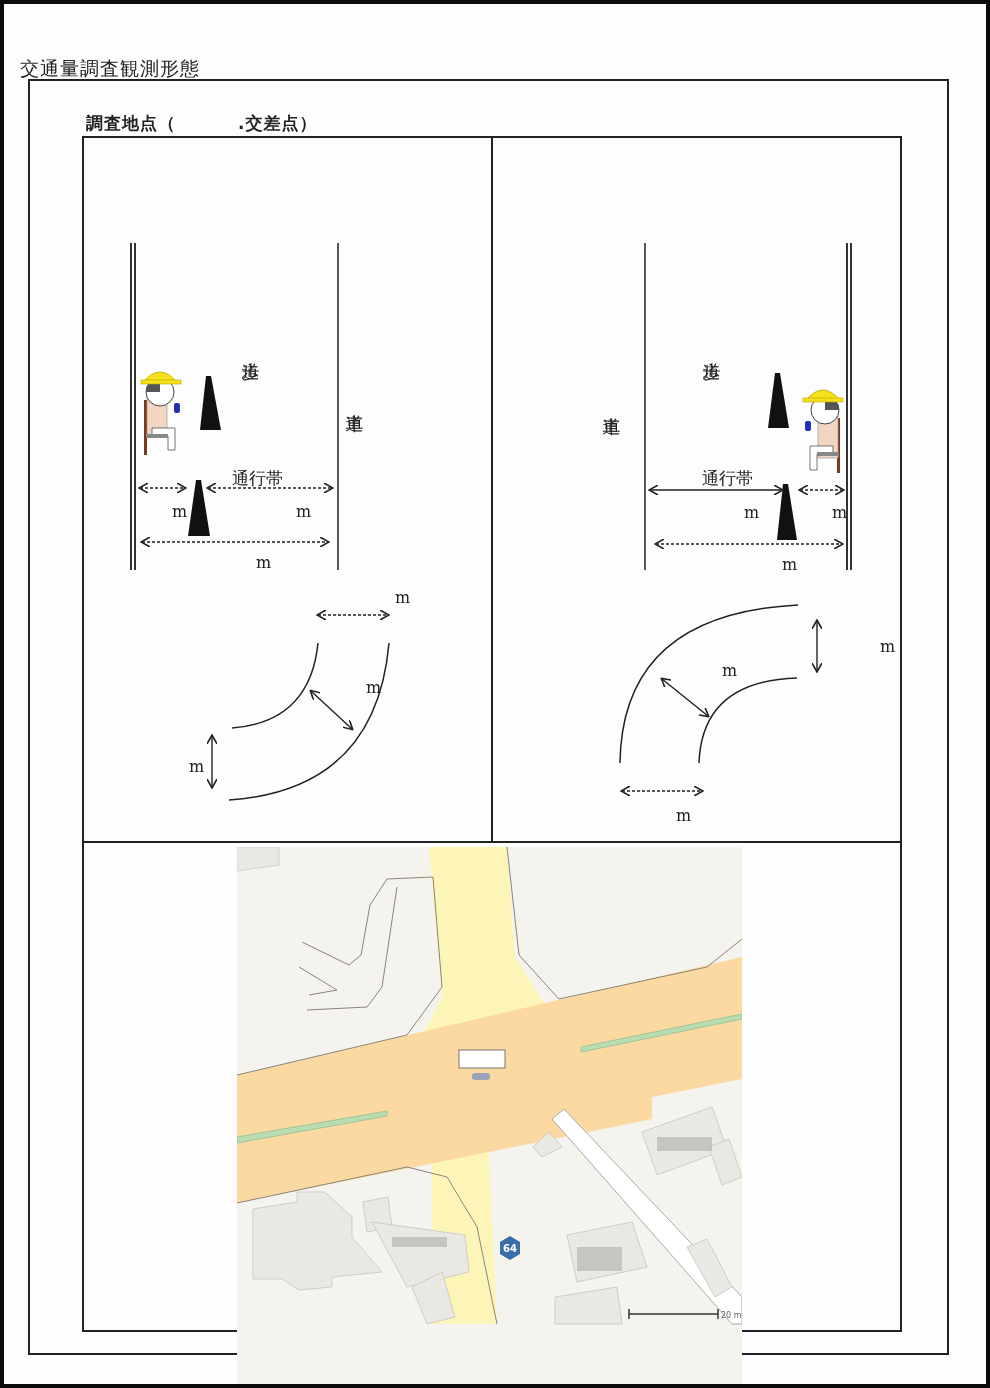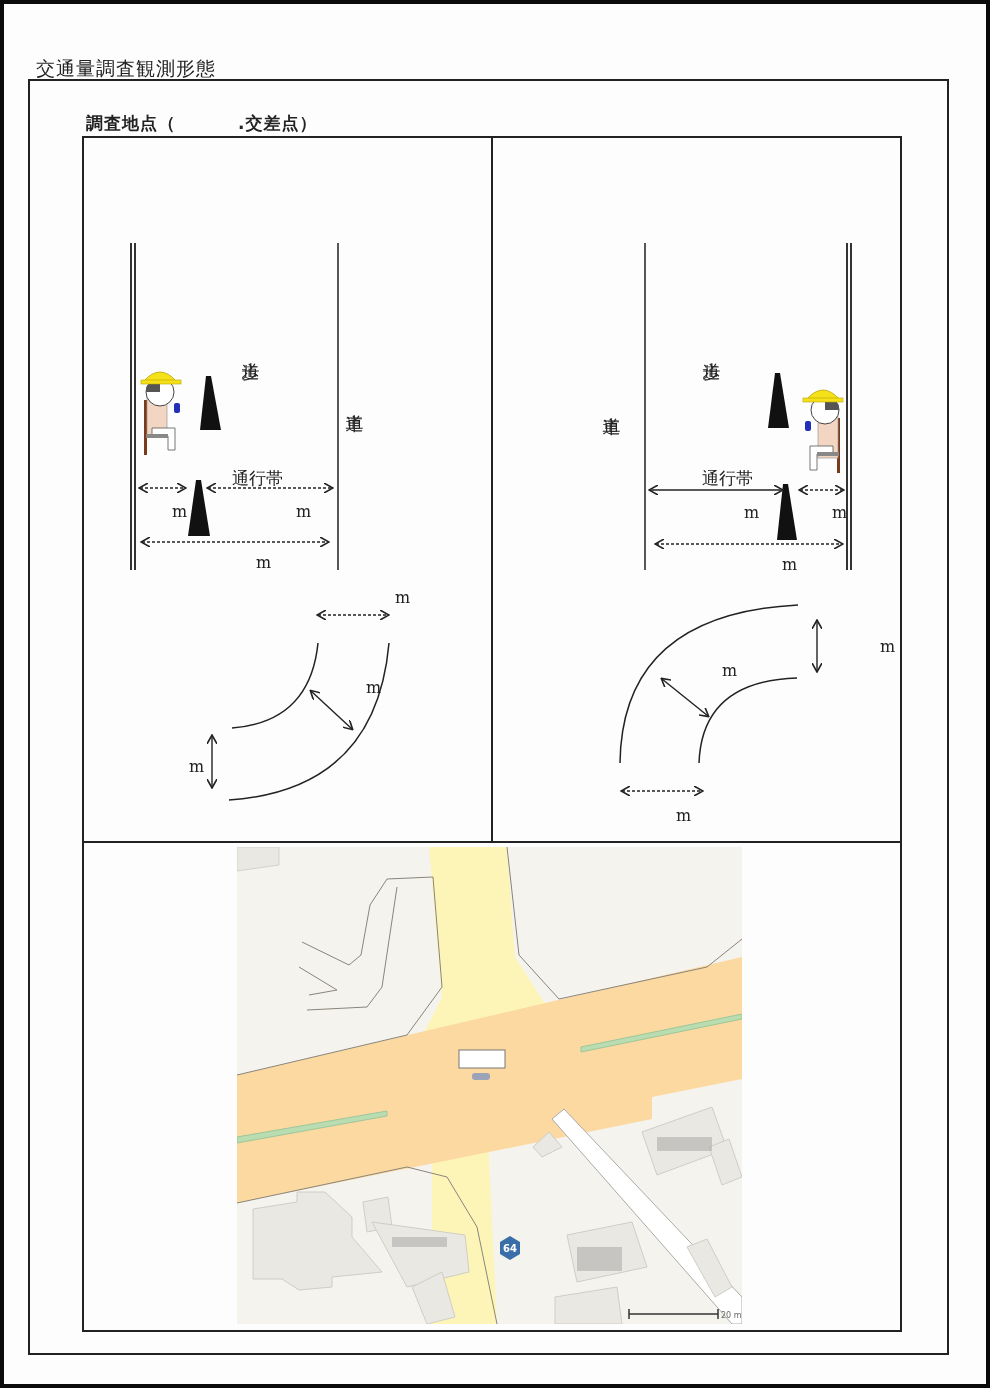--- a/index.html
+++ b/index.html
@@ -1,27 +1,27 @@
 <!DOCTYPE html>
 <html><head>
 <meta charset="utf-8">
 <style>
   html, body { margin:0; padding:0; }
   body { width:990px; height:1388px; background:#0b0b0b; position:relative; overflow:hidden; font-family:"DejaVu Serif", serif; }
   .page { position:absolute; left:4px; top:4px; width:982px; height:1380px; background:#fdfdfd; }
-  .doc-title { position:absolute; left:36px; top:56px; font-size:19px; color:#222; letter-spacing:1px; font-family:"DejaVu Sans", sans-serif; }
+  .doc-title { position:absolute; left:20px; top:56px; font-size:19px; color:#222; letter-spacing:1px; font-family:"DejaVu Sans", sans-serif; }
   .outer-frame { position:absolute; left:28px; top:79px; width:921px; height:1276px; border:2px solid #222; box-sizing:border-box; }
   .site-label { position:absolute; left:86px; top:112px; font-size:17px; font-weight:bold; color:#222; font-family:"DejaVu Sans", sans-serif; letter-spacing:1px;text-align:center; }
   .site-label .redact { display:inline-block; width:62px; }
   .grid { position:absolute; left:82px; top:136px; width:820px; height:1196px; border:2px solid #222; box-sizing:border-box; }
   .vdiv { position:absolute; left:491px; top:136px; width:2px; height:707px; background:#222; }
   .hdiv { position:absolute; left:82px; top:841px; width:820px; height:2px; background:#222; }
   svg { position:absolute; overflow:visible; }
   .lbl { font-family:"DejaVu Serif", serif; fill:#222; }
-  .map { position:absolute; left:237px; top:847px; width:505px; height:477px; background:#f4f3ed; overflow:hidden; }
+  .map { position:absolute; left:237px; top:847px; width:505px; height:537px; background:#f4f3ed; overflow:hidden; }
 </style>
 </head>
 <body>
 
 <div class="page"></div>
 
 <div class="doc-title">交通量調査観測形態</div>
 
 <div class="outer-frame"></div>
 

